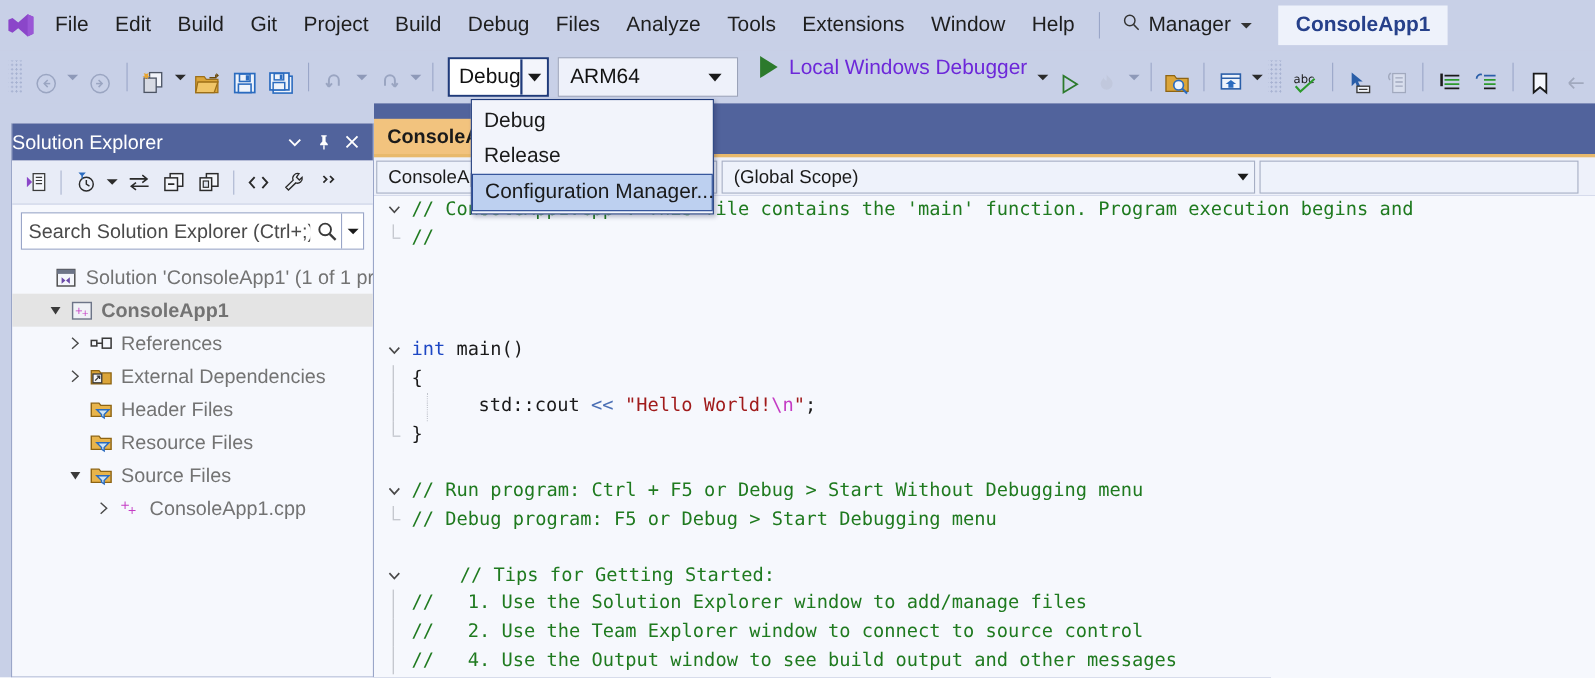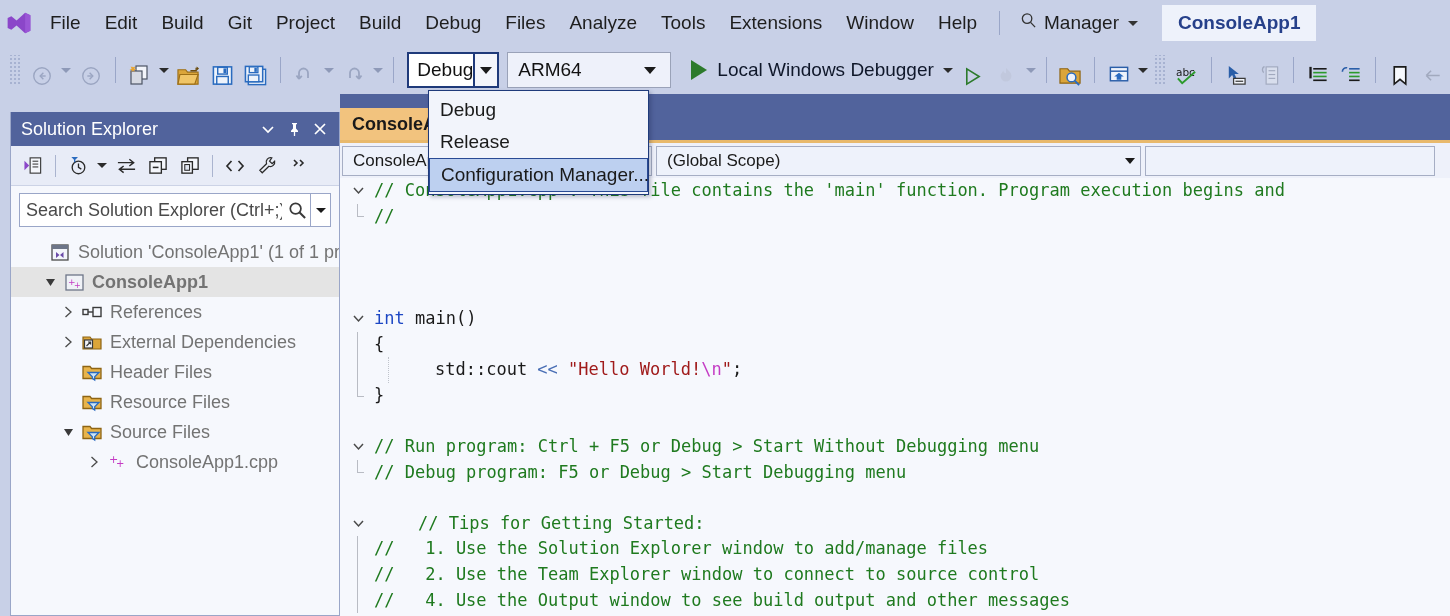--- a/index.html
+++ b/index.html
@@ -152,26 +152,26 @@
     justify-content: space-between;
   }
   .plat-combo i {
     width: 0; height: 0;
     border-left: 6px solid transparent;
     border-right: 6px solid transparent;
     border-top: 7px solid #1a1a1a;
     margin-right: 8px;
   }
   .run-btn {
-    display: flex; align-items: center;
+    display: flex; 
     gap: 10px;
     height: 38px;
     padding: 0 6px 0 10px;
     margin-left: 10px;
-    font-size: 19px; color: #0f172a;
+    font-size: 19px; color: #6d28d9;
     white-space: nowrap;
     cursor: default;
   }
   .tri-solid {
     width: 0; height: 0;
     border-top: 10px solid transparent;
     border-bottom: 10px solid transparent;
     border-left: 16px solid #2c7a2c;
   }
   .tri-hollow { width: 19px; height: 21px; }
@@ -209,21 +209,21 @@
     width: 330px; height: 504px;
     background: #f6f8fd;
     border: 1px solid #9aa6c8;
     border-top: none;
     overflow: hidden;
   }
   .se-title {
     height: 34px;
     background: #51639c;
     display: flex; align-items: center;
-    padding: 0 6px 0 10px;
+    padding: 0 6px 0 0;
     color: #ffffff;
     font-size: 18px;
   }
   .se-title .t { flex: 1; white-space: nowrap; }
   .se-title .icn {
     width: 26px; height: 26px;
     display: flex; align-items: center; justify-content: center;
     cursor: default;
   }
   .se-tools {

